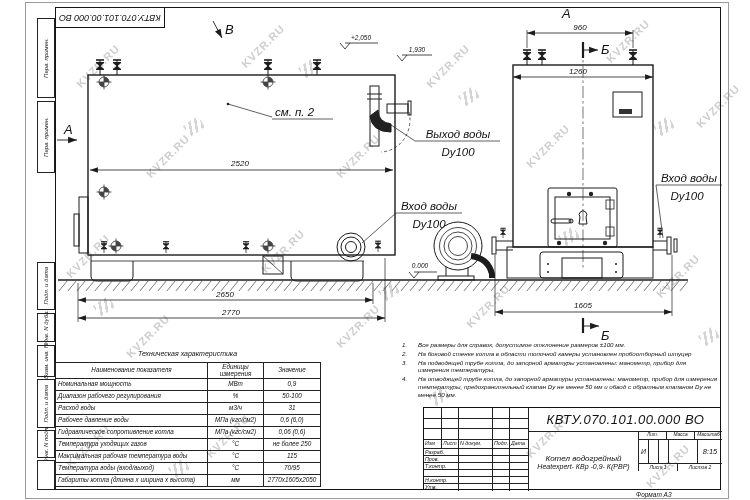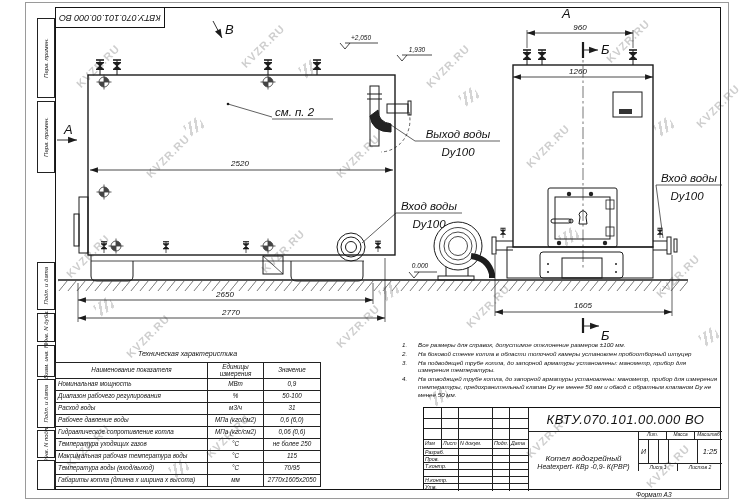--- a/index.html
+++ b/index.html
@@ -275,21 +275,21 @@
   <div class="c litlbl" style="left:214px;top:23px;width:84px;height:8px;">
     <span>Лит.</span>
       <span>Масса</span>
       <span style="border-right:none">Масштаб</span>
   </div>
   <div class="c" style="left:214px;top:31px;width:84px;height:24px;display:flex;">
     <span style="width:9px;border-right:.8px solid #222;font-size:7px;font-style:italic;display:flex;align-items:center;justify-content:center;">И</span>
     <span style="width:9px;border-right:.8px solid #222;"></span>
     <span style="width:9px;border-right:.8px solid #222;"></span>
     <span style="width:28px;border-right:.8px solid #222;"></span>
-    <span style="flex:1;display:flex;align-items:center;justify-content:center;font-size:7.5px;font-style:italic;">1:25</span>
+    <span style="flex:1;display:flex;align-items:center;justify-content:center;font-size:7.5px;font-style:italic;">8:15</span>
   </div>
   <div class="c sheetrow" style="left:214px;top:55px;width:84px;height:8px;display:flex;">
     <span style="width:38px;border-right:.8px solid #222;text-align:center;"><i>Лист</i>&nbsp;<i>1</i></span>
     <span style="flex:1;text-align:center;"><i>Листов</i>&nbsp;<i>2</i></span>
   </div>
 </div>
 <div class="fmt">Формат  А3</div>
 
 <svg class="draw" width="750" height="500" viewBox="0 0 750 500">
   <defs>

